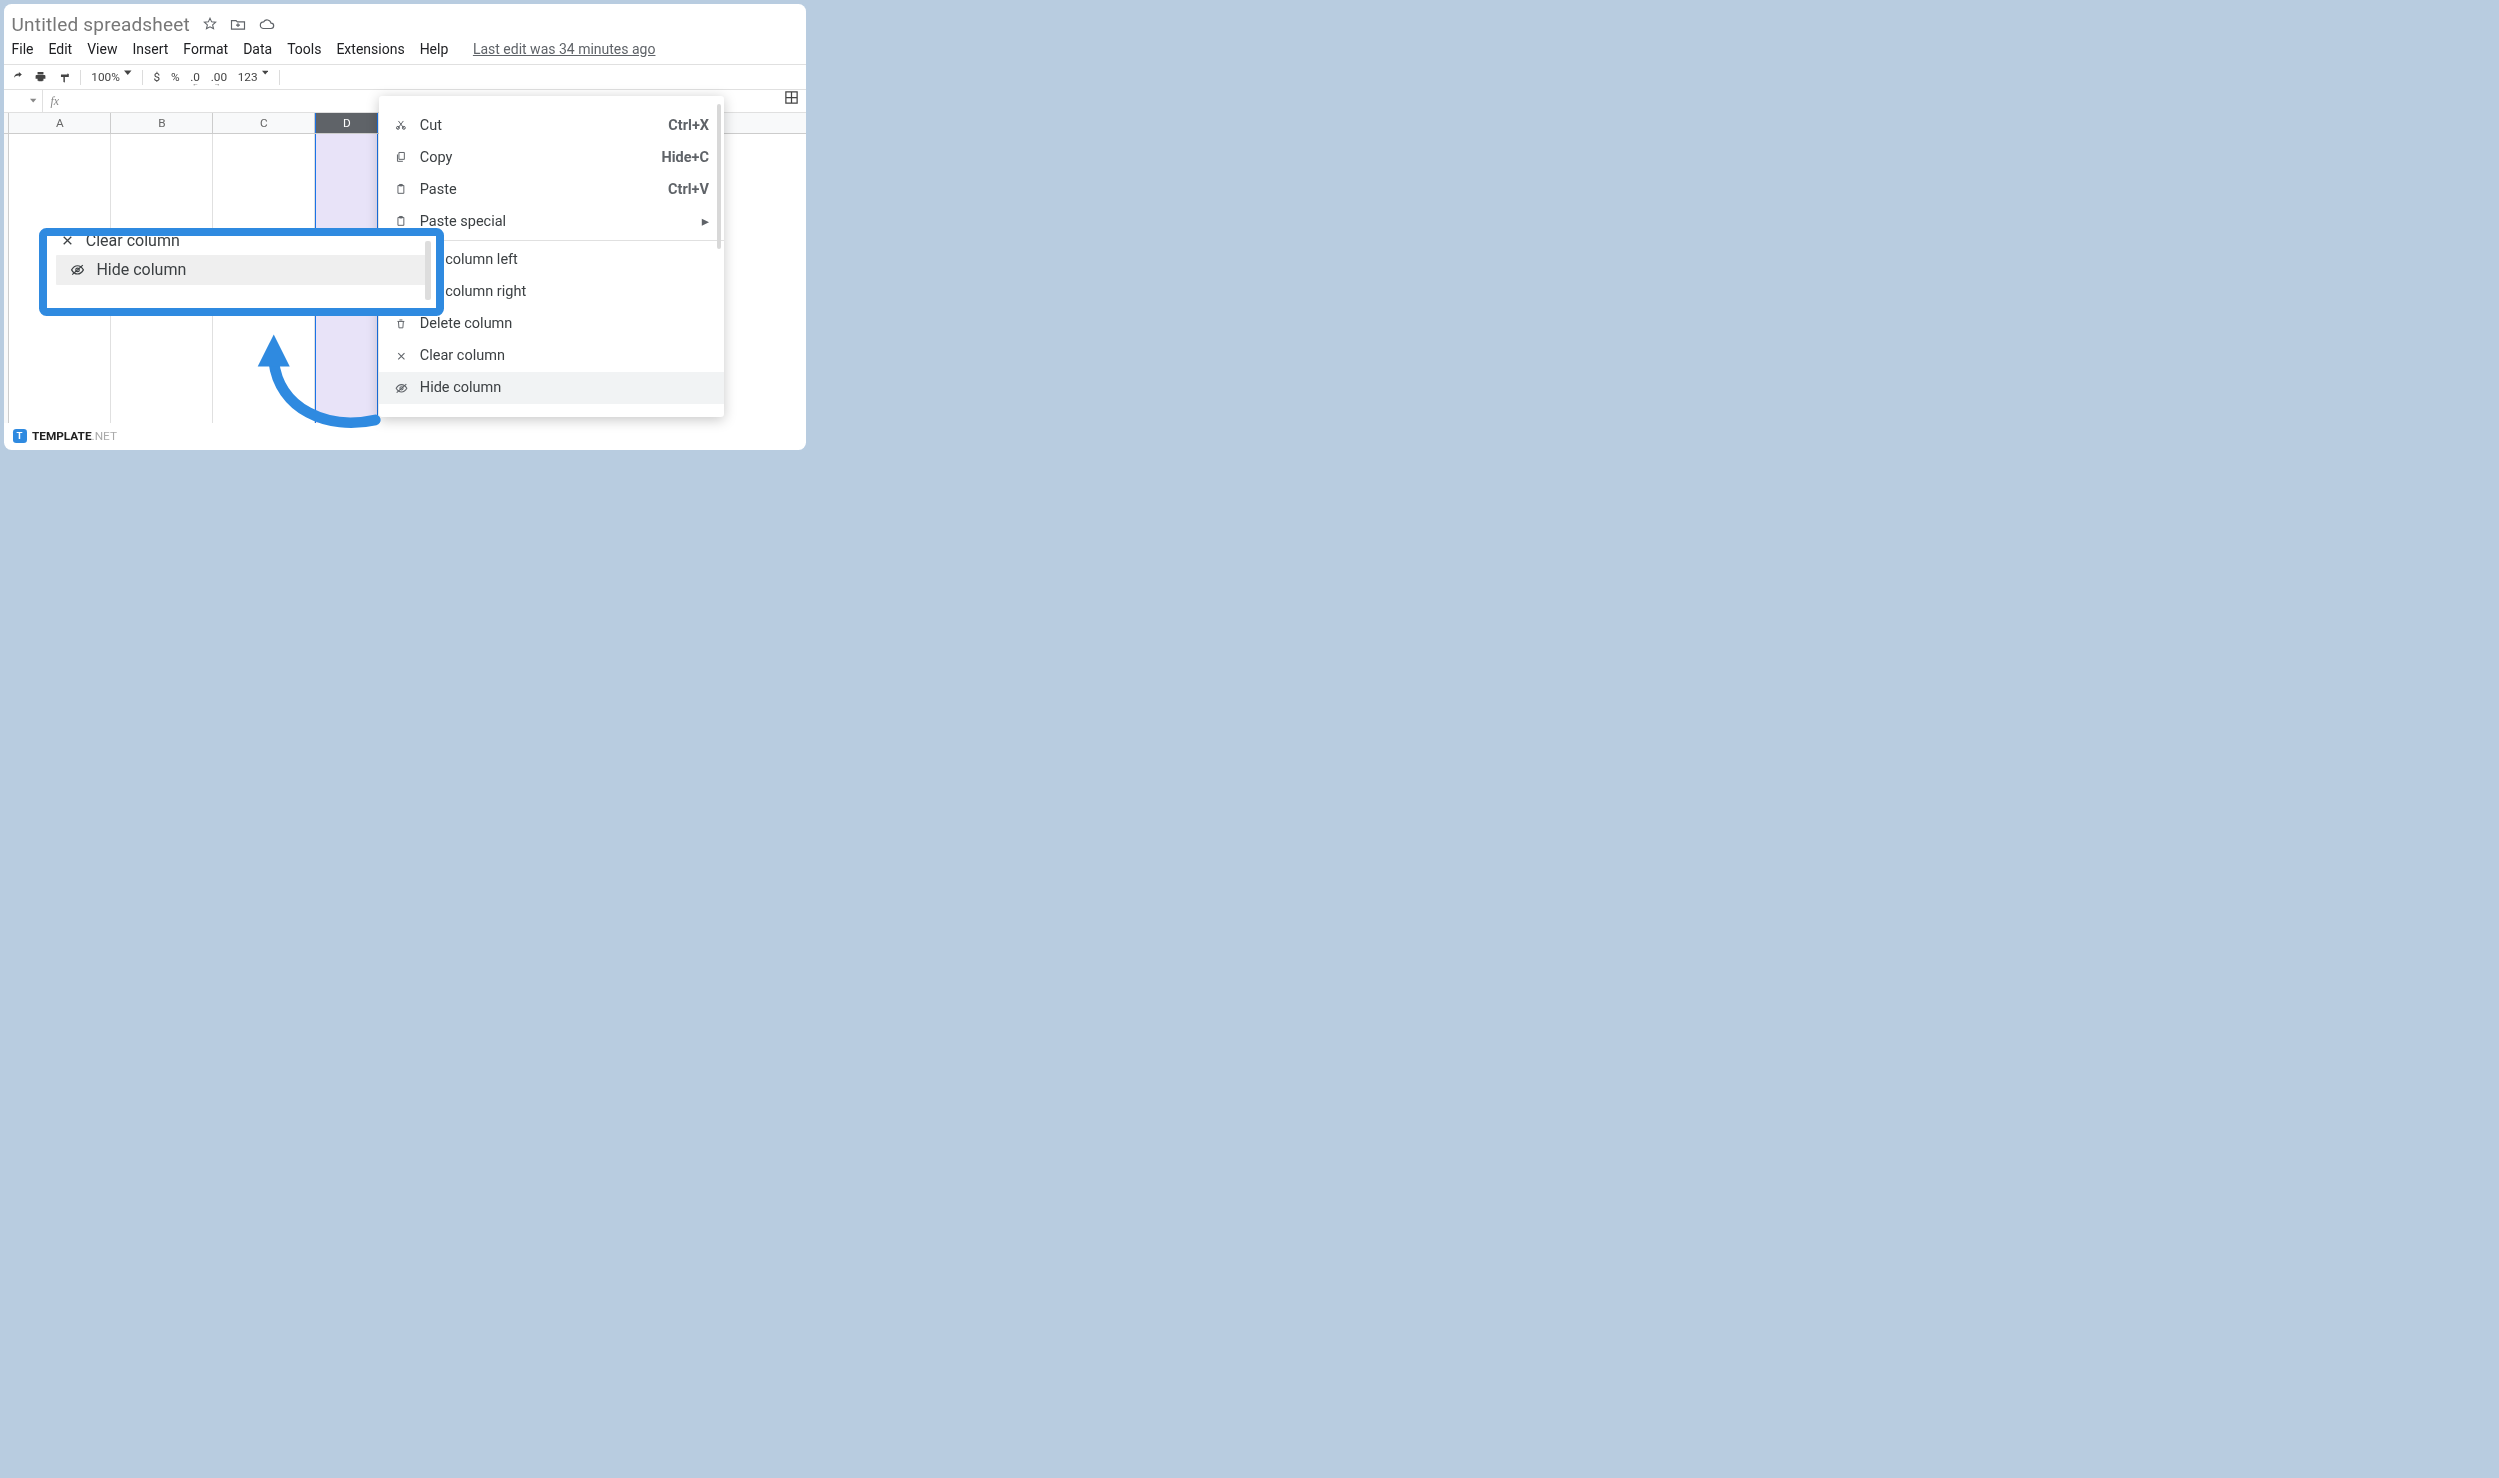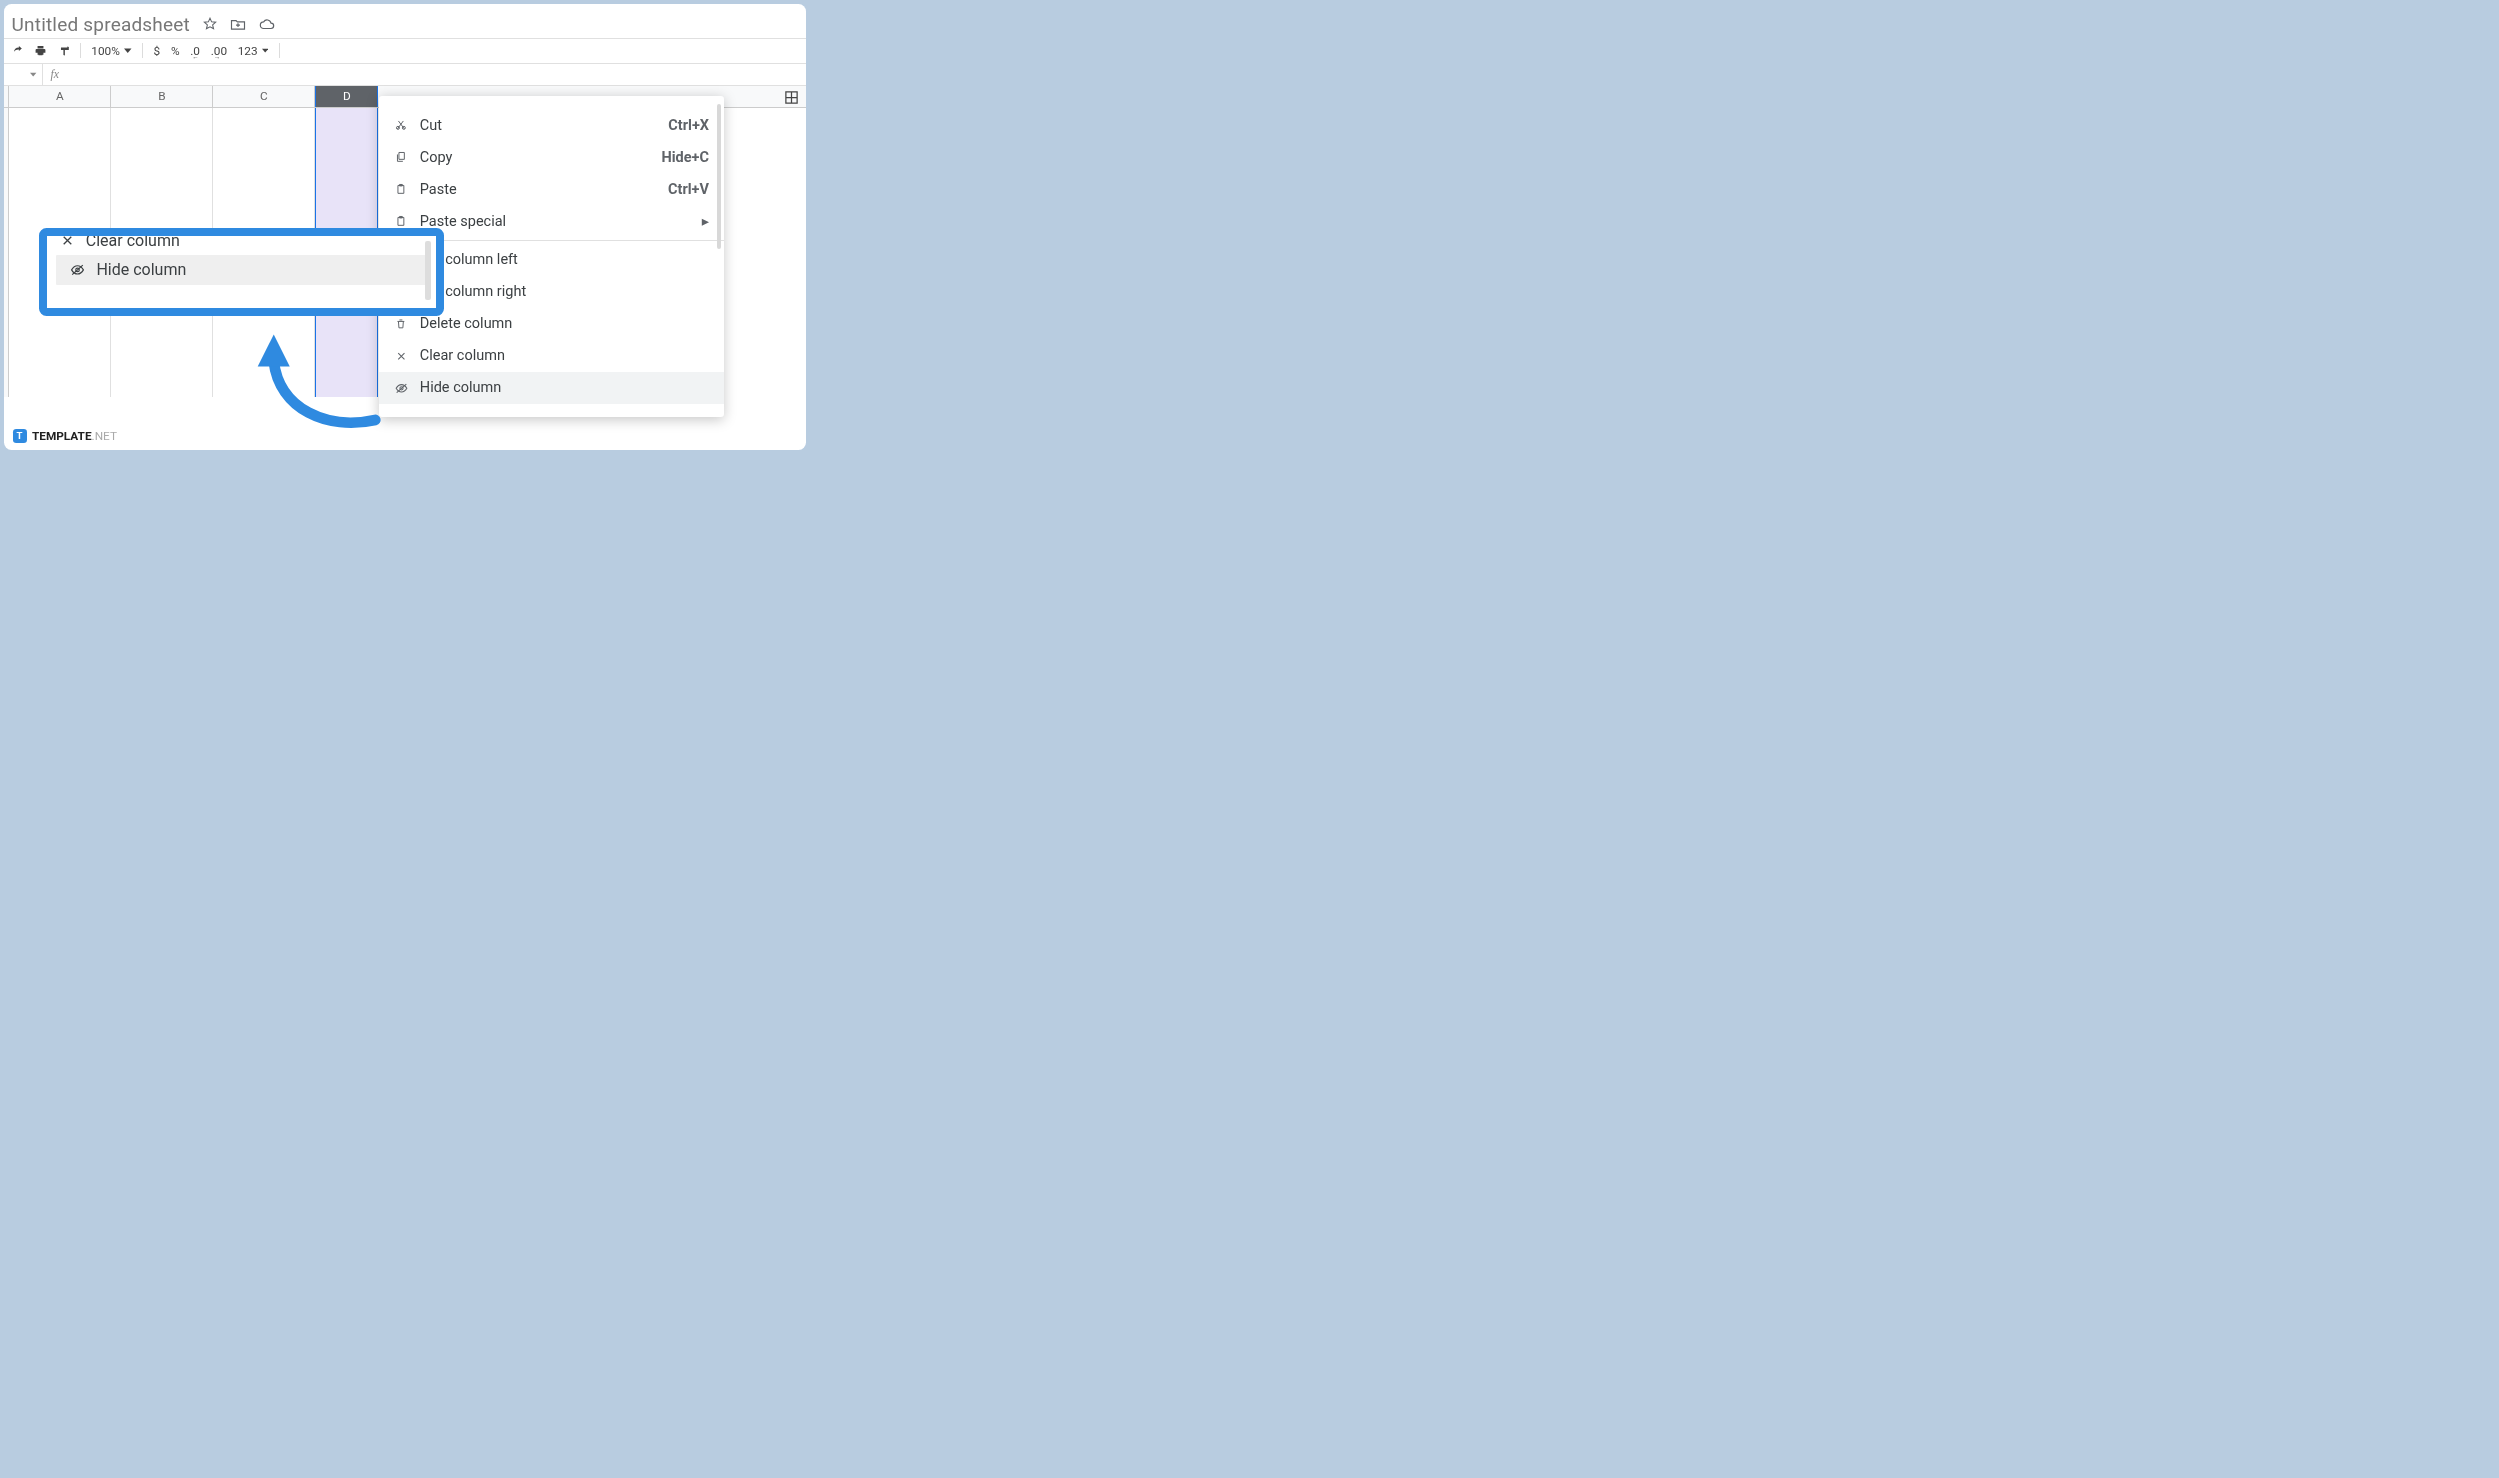--- a/index.html
+++ b/index.html
@@ -7,21 +7,21 @@
 .card { background: #fff; border-radius: 7.5px; margin: 4px; width: 802px; height: 446px; position: relative; overflow: hidden; }
 .title-row { display: flex; align-items: center; padding: 8.6px 7.5px 2.1px; gap: 13px; }
 .doc-title { font-size: 19px; color: #777; font-weight: 400; letter-spacing: 0.2px; }
 .title-icon { color: #5f6368; font-size: 13px; }
 .menu-row { display: flex; align-items: center; padding: 3.2px 7.5px 7.5px; gap: 15px; font-size: 14px; color: #202124; }
 .menu-item { color: #202124; }
 .last-edit { color: #5f6368; text-decoration: underline; margin-left: 9.6px; }
 .toolbar { display: flex; align-items: center; gap: 10.7px; padding: 4.3px 7.5px; border-top: 0.5px solid #e0e0e0; border-bottom: 0.5px solid #e0e0e0; font-size: 11.8px; color: #444; height: 26px; }
 .tb-sep { width: 0.5px; height: 15px; background: #dcdcdc; }
 .tb-text { color: #444; }
-.zoom { display: flex; align-items: center; gap: 4.3px; }
+.zoom { display: flex; align-items: flex-start; gap: 4.3px; }
 .fx-row { display: flex; align-items: center; border-bottom: 0.5px solid #e0e0e0; height: 22.5px; }
 .namebox { width: 39px; border-right: 0.5px solid #e0e0e0; height: 100%; display: flex; align-items: center; justify-content: flex-end; padding-right: 5.4px; color: #888; }
 .fx { font-style: italic; font-family: serif; color: #888; font-size: 11.8px; padding-left: 7.5px; }
 .grid { position: relative; }
 .col-headers { display: flex; background: #f8f9fa; border-bottom: 0.5px solid #ccc; height: 21.4px; }
 .rowhead-corner { width: 5.4px; border-right: 0.5px solid #ccc; }
 .col-header { flex: 0 0 102px; border-right: 0.5px solid #ccc; text-align: center; line-height: 21.4px; color: #666; font-size: 11.8px; }
 .col-header.sel { background: #5f6368; color: #fff; border-left: 1.1px solid #1a73e8; border-right: 1.1px solid #1a73e8; }
 .cells { display: flex; height: 289px; }
 .rownums { width: 5.4px; border-right: 0.5px solid #ccc; background: #f8f9fa; }
@@ -65,20 +65,32 @@
           <path fill="none" stroke="#5f6368" stroke-width="1.8" d="M12 8v6M9 11h6"></path>
         </svg>
       </span>
     <span class="title-icon">
         <svg width="16" height="13" viewBox="0 0 24 18">
           <path fill="none" stroke="#5f6368" stroke-width="1.8" d="M7 15a5 5 0 010-10 6 6 0 0111 2 4 4 0 010 8z"></path>
         </svg>
       </span>
   </div>
 
+  <div class="menu-row">
+    <span class="menu-item">File</span>
+    <span class="menu-item">Edit</span>
+    <span class="menu-item">View</span>
+    <span class="menu-item">Insert</span>
+    <span class="menu-item">Format</span>
+    <span class="menu-item">Data</span>
+    <span class="menu-item">Tools</span>
+    <span class="menu-item">Extensions</span>
+    <span class="menu-item">Help</span>
+    <span class="last-edit">Last edit was 34 minutes ago</span>
+  </div>
 
   <div class="toolbar">
     <span>
         <svg width="11.8" height="11.8" viewBox="0 0 24 24">
           <path fill="#444" d="M20 7l-6-5v3C8 5 4 9 4 14c1-3 4-5 10-5v3z"></path>
         </svg>
       </span>
     <span>
         <svg width="13" height="11.8" viewBox="0 0 24 24">
           <path fill="#444" d="M6 2h12v5H6zM4 8h16a2 2 0 012 2v6h-4v4H6v-4H2v-6a2 2 0 012-2zm4 10h8v3H8z"></path>

